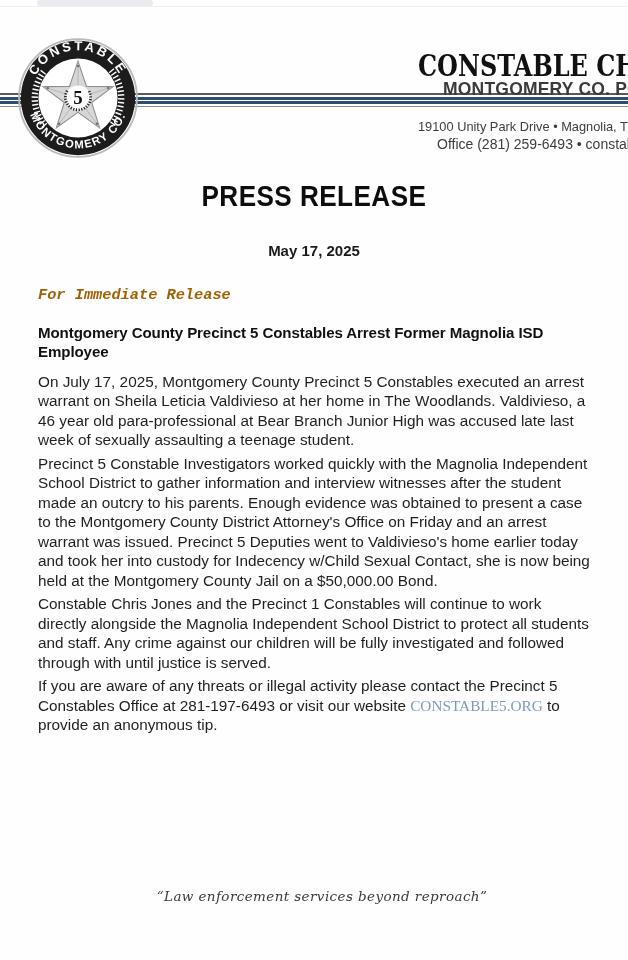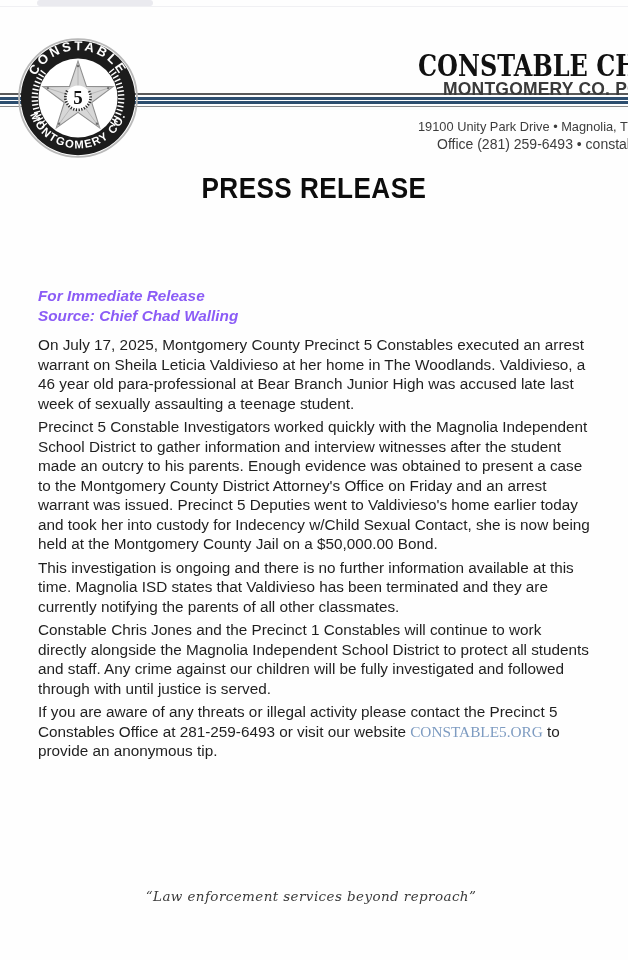--- a/index.html
+++ b/index.html
@@ -30,34 +30,34 @@
     font-size:30px;color:#111;transform:scaleX(.8);transform-origin:left top;
     letter-spacing:0px;
   }
   .hdr-dept{
     position:absolute;top:79px;left:443px;white-space:nowrap;z-index:2;
     font-weight:bold;font-size:17.5px;color:#3a3a3a;letter-spacing:.2px;
   }
   .hdr-addr1{position:absolute;top:119px;left:418px;white-space:nowrap;font-size:12.8px;color:#3d3d3d;}
   .hdr-addr2{position:absolute;top:136px;left:437px;white-space:nowrap;font-size:14px;color:#3d3d3d;}
 
-  .title{position:absolute;top:172px;left:0;width:628px;text-align:center;}
+  .title{position:absolute;top:180px;left:0;width:628px;text-align:center;}
   .title span{display:inline-block;font-size:29px;font-weight:bold;letter-spacing:.5px;color:#0d0d0d;transform:scaleX(.9);}
   .date{position:absolute;top:242px;left:0;width:628px;text-align:center;font-size:15px;font-weight:bold;color:#1a1a1a;}
 
   .doc-body{position:absolute;top:286px;left:38px;width:556px;font-size:15.3px;line-height:19.5px;color:#1f1f1f;}
-  .fir{font-weight:bold;font-style:italic;color:#8b5cf6;}
+  .fir{font-weight:bold;font-style:italic;color:#a16207;font-family:Liberation Mono, monospace;}
   .headline{margin-top:17px;font-weight:bold;font-size:15.1px;letter-spacing:-.1px;color:#111;}
   .doc-body p{margin:4px 0 0 0;}
   .doc-body p.first{margin-top:10px;}
   a.site-link{color:#7d9bc1;text-decoration:none;cursor:pointer;font-family:Liberation Serif, serif;}
   .end-marker{margin-top:5px;text-align:center;font-size:17px;color:#1a1a1a;}
 
   .motto{
-    position:absolute;top:888px;left:5px;width:612px;text-align:center;
+    position:absolute;top:888px;left:16px;width:612px;text-align:center;
     font-family:"DejaVu Serif","Liberation Serif",serif;font-style:italic;
     font-size:13.5px;color:#3a3a3a;letter-spacing:.4px;
   }
 </style>
 </head>
 <body>
 
 <div id="page">
 
   <div class="edge-pill"></div>
@@ -115,30 +115,30 @@
   </div>
 
   <div class="hdr-name">CONSTABLE CHRIS JON</div>
   <div class="hdr-dept">MONTGOMERY CO. PC</div>
   <div class="hdr-addr1">19100 Unity Park Drive • Magnolia, TX 7</div>
   <div class="hdr-addr2">Office (281) 259-6493 • constable</div>
 
   <div class="title">
     <span>PRESS RELEASE</span>
   </div>
+  <div class="date">May 17, 2025</div>
 
   <div class="doc-body">
     <div class="fir">For Immediate Release</div>
-    <div class="fir">Source: Chief Chad Walling</div>
 
+    <div class="headline">Montgomery County Precinct 5 Constables Arrest Former Magnolia ISD Employee</div>
 
     <p class="first">On July 17, 2025, Montgomery County Precinct 5 Constables executed an arrest warrant on Sheila Leticia Valdivieso at her home in The Woodlands.  Valdivieso, a 46 year old para-professional at Bear Branch Junior High was accused late last week of sexually assaulting a teenage student.</p>
     <p>Precinct 5 Constable Investigators worked quickly with the Magnolia Independent School District to gather information and interview witnesses after the student made an outcry to his parents.  Enough evidence was obtained to present a case to the Montgomery County District Attorney's Office on Friday and an arrest warrant was issued.  Precinct 5 Deputies went to Valdivieso's home earlier today and took her into custody for Indecency w/Child Sexual Contact, she is now being held at the Montgomery County Jail on a $50,000.00 Bond.</p>
-    <p>This investigation is ongoing and there is no further information available at this time. Magnolia ISD states that Valdivieso has been terminated and they are currently notifying the parents of all other classmates.</p>
     <p>Constable Chris Jones and the Precinct 1 Constables will continue to work directly alongside the Magnolia Independent School District to protect all students and staff. Any crime against our children will be fully investigated and followed through with until justice is served.</p>
 
-    <p><span>If you are aware of any threats or illegal activity please contact the Precinct 5 Constables Office at 281-259-6493 or visit our website </span><a class="site-link">CONSTABLE5.ORG</a><span> to provide an anonymous tip.</span></p>
+    <p><span>If you are aware of any threats or illegal activity please contact the Precinct 5 Constables Office at 281-197-6493 or visit our website </span><a class="site-link">CONSTABLE5.ORG</a><span> to provide an anonymous tip.</span></p>
 
   </div>
 
   <div class="motto">“Law enforcement services beyond reproach”</div>
 
 </div>
 
 </body></html>

